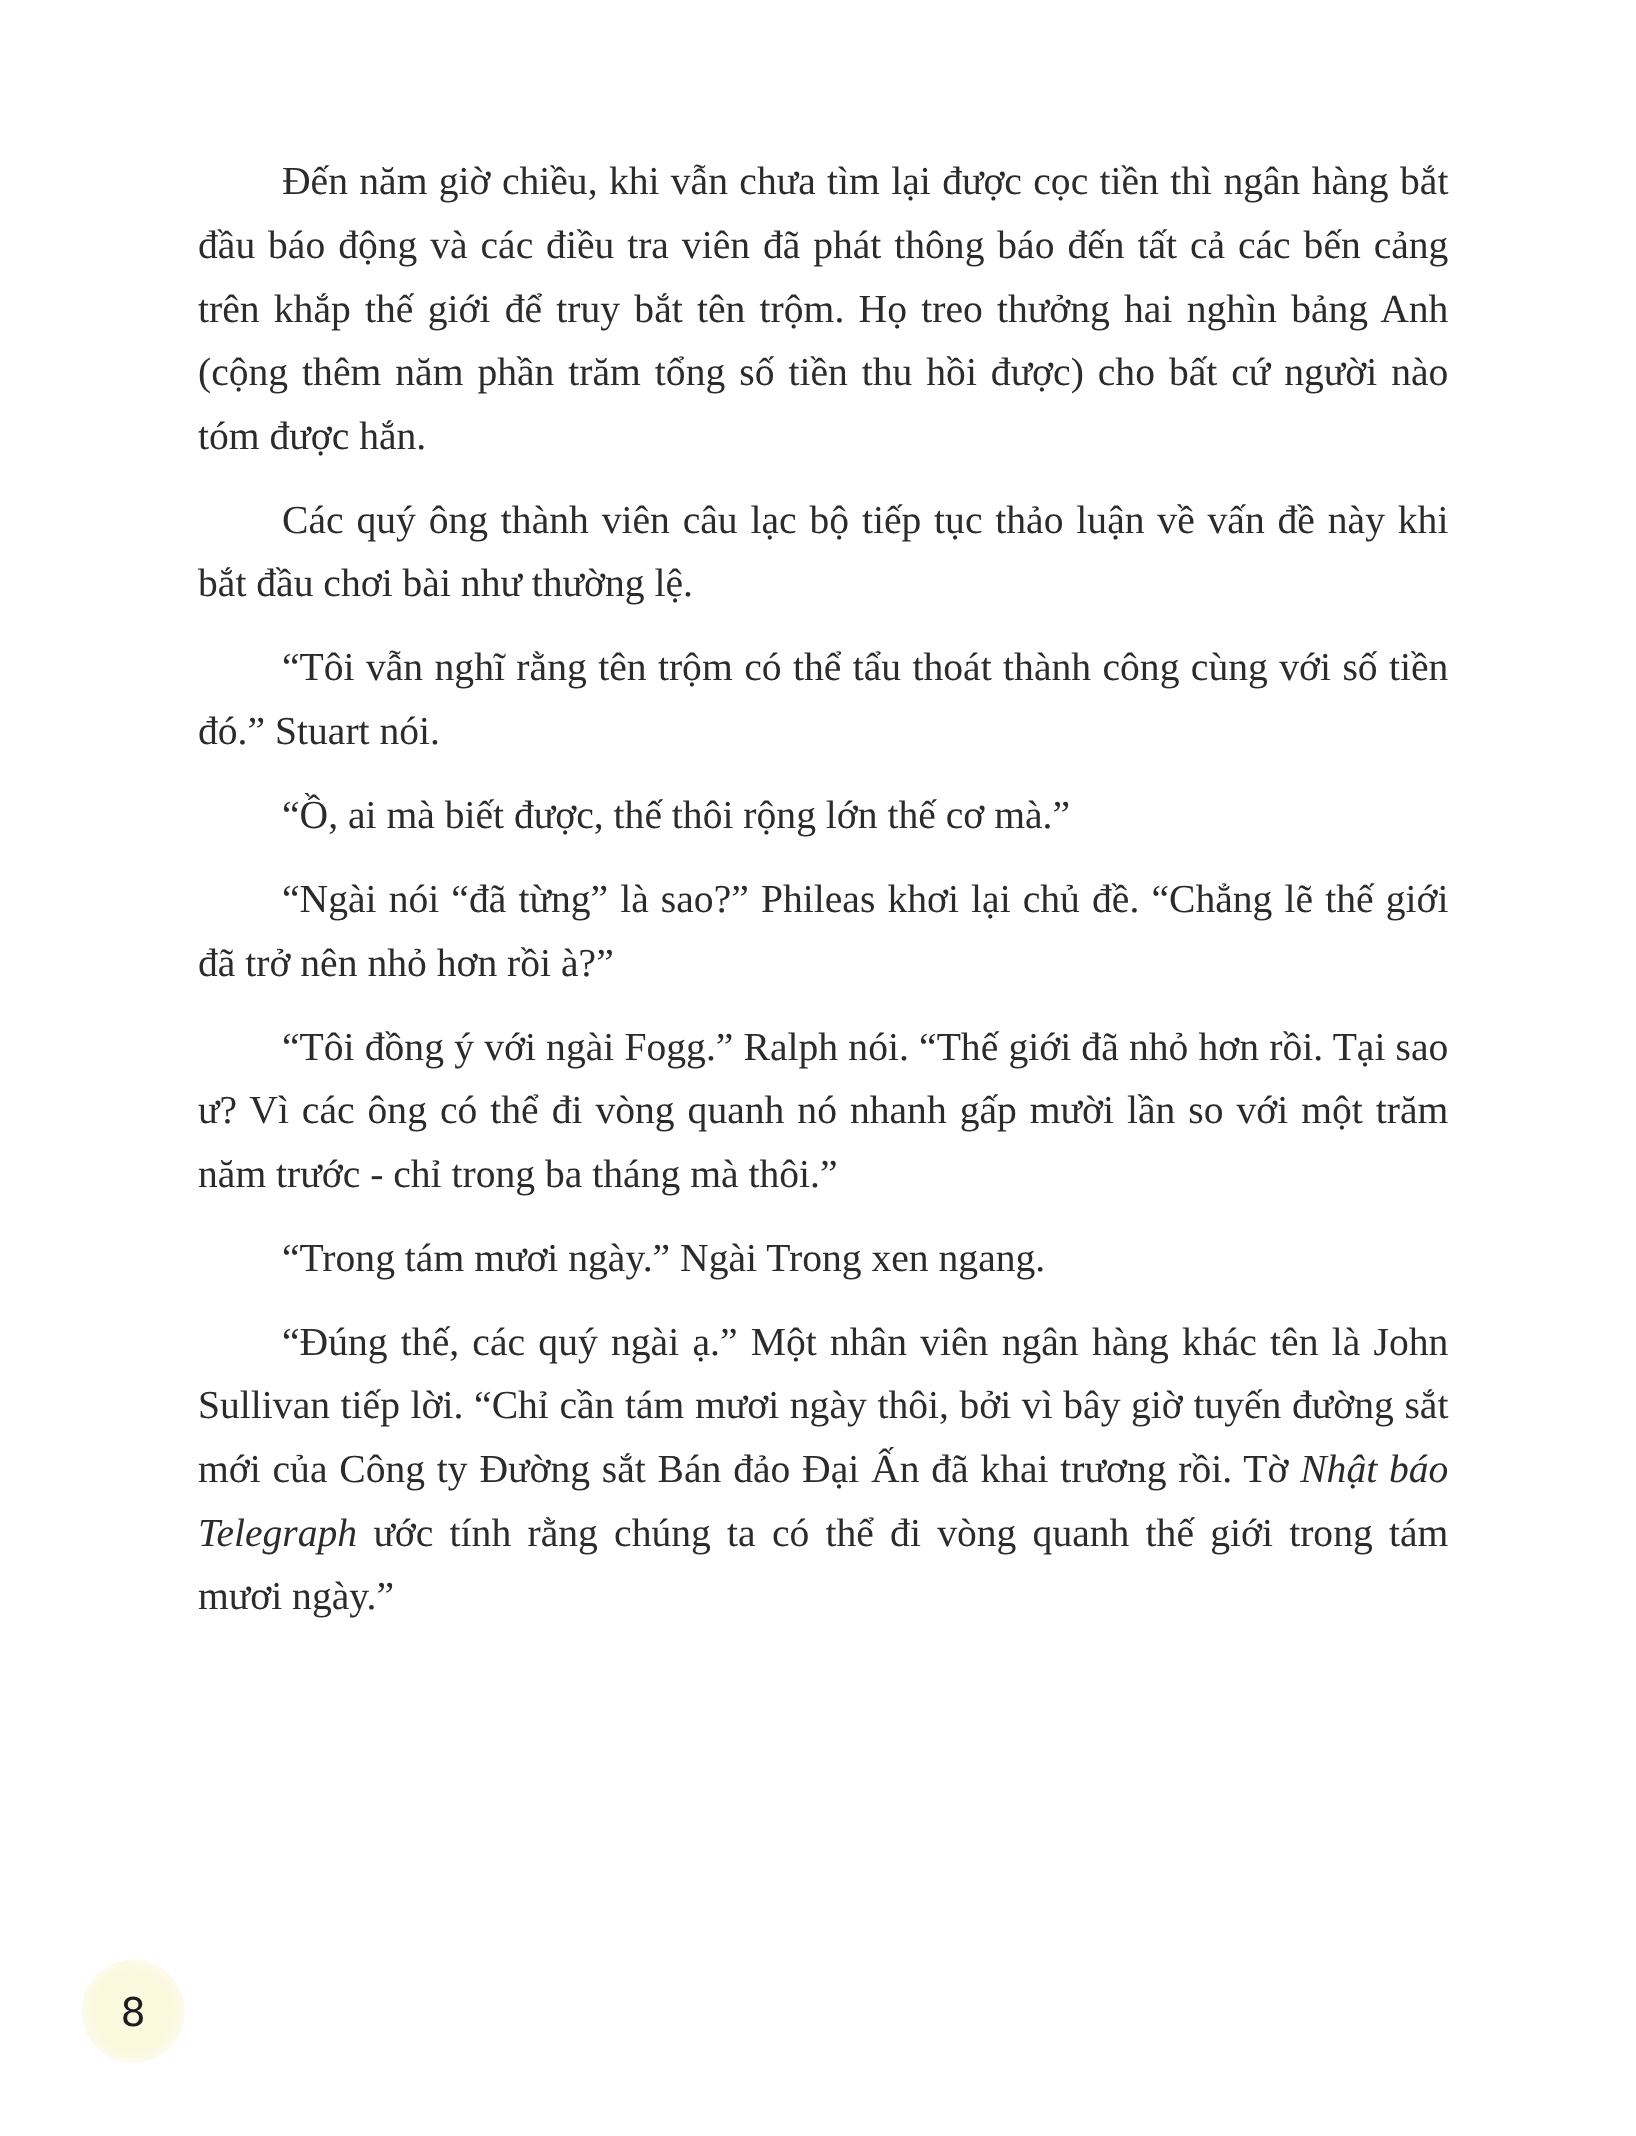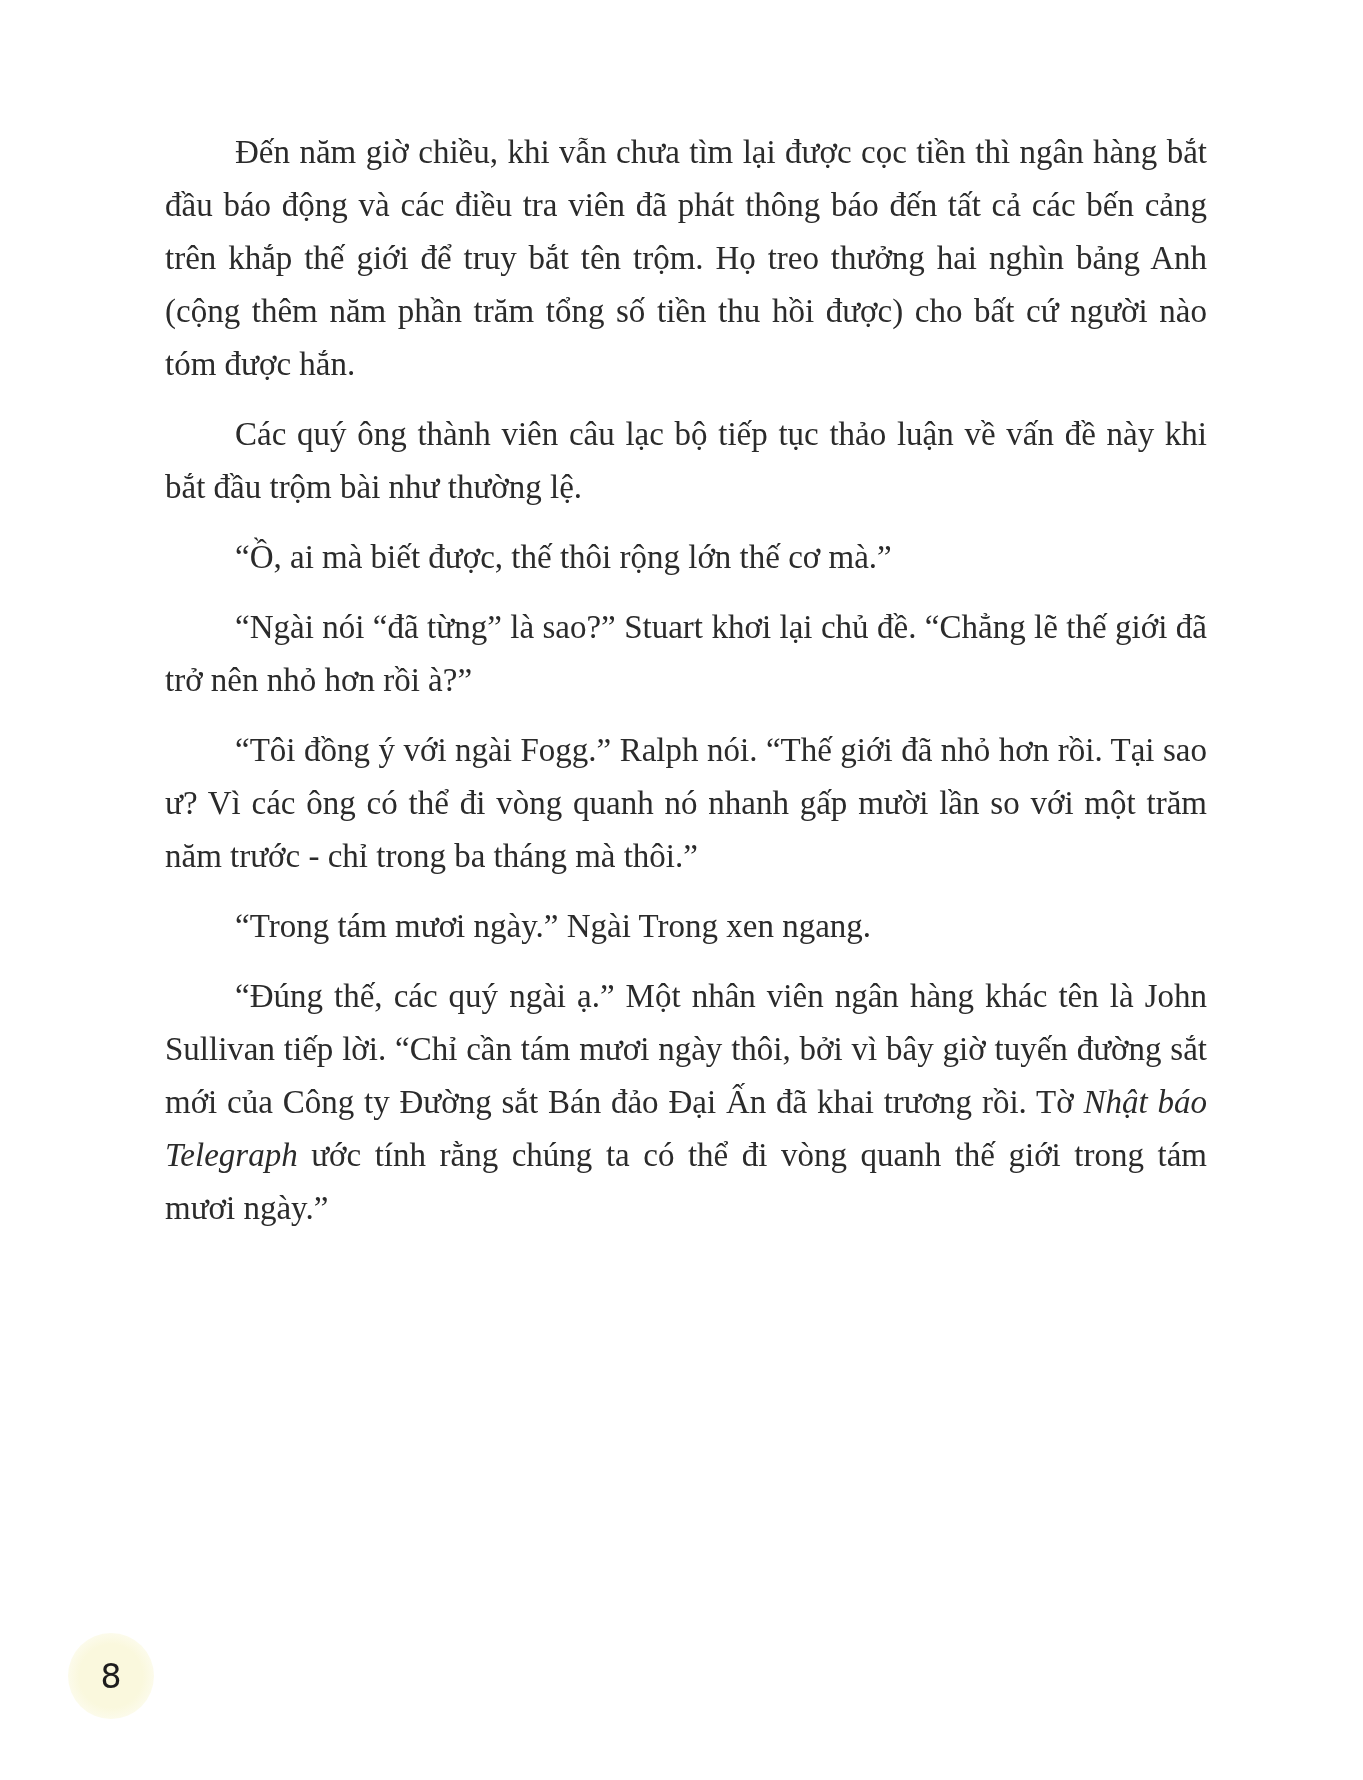--- a/index.html
+++ b/index.html
@@ -56,23 +56,24 @@
     color: #1d1d1d;
   }
 </style>
 </head>
 <body>
 
 <div class="page">
 
   <div class="text-block">
       <p><span>Đến năm giờ chiều, khi vẫn chưa tìm lại được cọc tiền thì ngân hàng bắt đầu báo động và các điều tra viên đã phát thông báo đến tất cả các bến cảng trên khắp thế giới để truy bắt tên trộm. Họ treo thưởng hai nghìn bảng Anh (cộng thêm năm phần trăm tổng số tiền thu hồi được) cho bất cứ người nào tóm được hắn.</span></p>
-      <p><span>Các quý ông thành viên câu lạc bộ tiếp tục thảo luận về vấn đề này khi bắt đầu trộm bài như thường lệ.</span></p>
+      <p><span>Các quý ông thành viên câu lạc bộ tiếp tục thảo luận về vấn đề này khi bắt đầu chơi bài như thường lệ.</span></p>
+      <p><span>“Tôi vẫn nghĩ rằng tên trộm có thể tẩu thoát thành công cùng với số tiền đó.” Stuart nói.</span></p>
       <p><span>“Ồ, ai mà biết được, thế thôi rộng lớn thế cơ mà.”</span></p>
-      <p><span>“Ngài nói “đã từng” là sao?” Stuart khơi lại chủ đề. “Chẳng lẽ thế giới đã trở nên nhỏ hơn rồi à?”</span></p>
+      <p><span>“Ngài nói “đã từng” là sao?” Phileas khơi lại chủ đề. “Chẳng lẽ thế giới đã trở nên nhỏ hơn rồi à?”</span></p>
       <p><span>“Tôi đồng ý với ngài Fogg.” Ralph nói. “Thế giới đã nhỏ hơn rồi. Tại sao ư? Vì các ông có thể đi vòng quanh nó nhanh gấp mười lần so với một trăm năm trước - chỉ trong ba tháng mà thôi.”</span></p>
       <p><span>“Trong tám mươi ngày.” Ngài Trong xen ngang.</span></p>
       <p><span>“Đúng thế, các quý ngài ạ.” Một nhân viên ngân hàng khác tên là John Sullivan tiếp lời. “Chỉ cần tám mươi ngày thôi, bởi vì bây giờ tuyến đường sắt mới của Công ty Đường sắt Bán đảo Đại Ấn đã khai trương rồi. Tờ </span><span class="italic">Nhật báo Telegraph</span><span> ước tính rằng chúng ta có thể đi vòng quanh thế giới trong tám mươi ngày.”</span></p>
     </div>
 
   <div class="page-badge">
     <span class="num">8</span>
   </div>
 
 </div>

